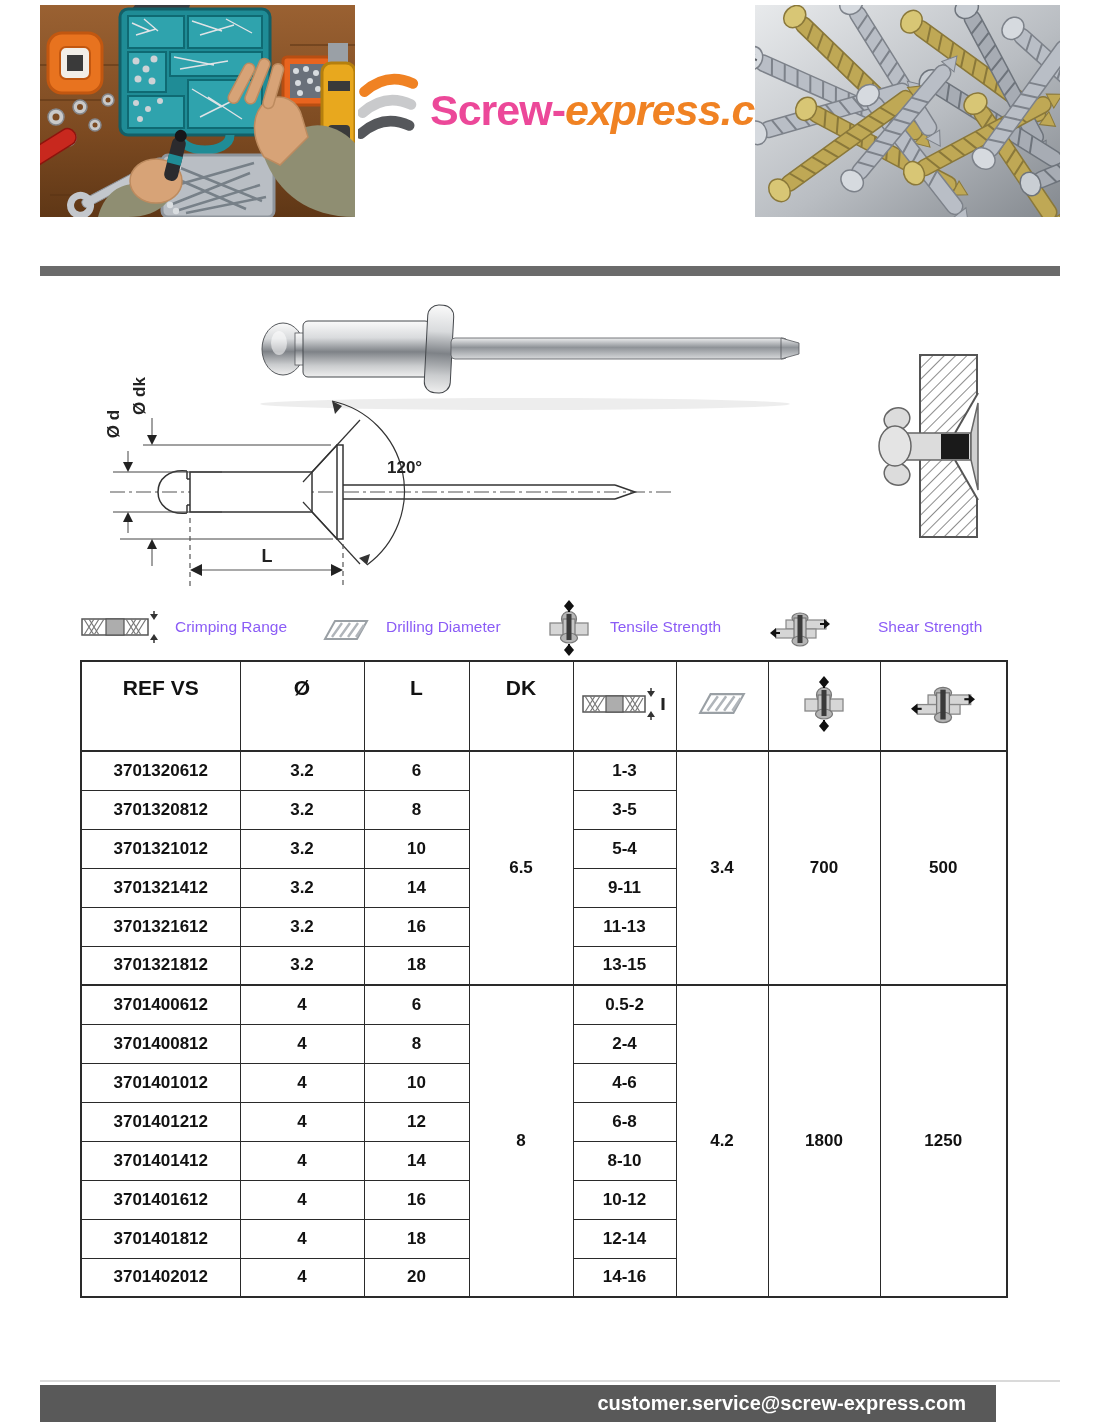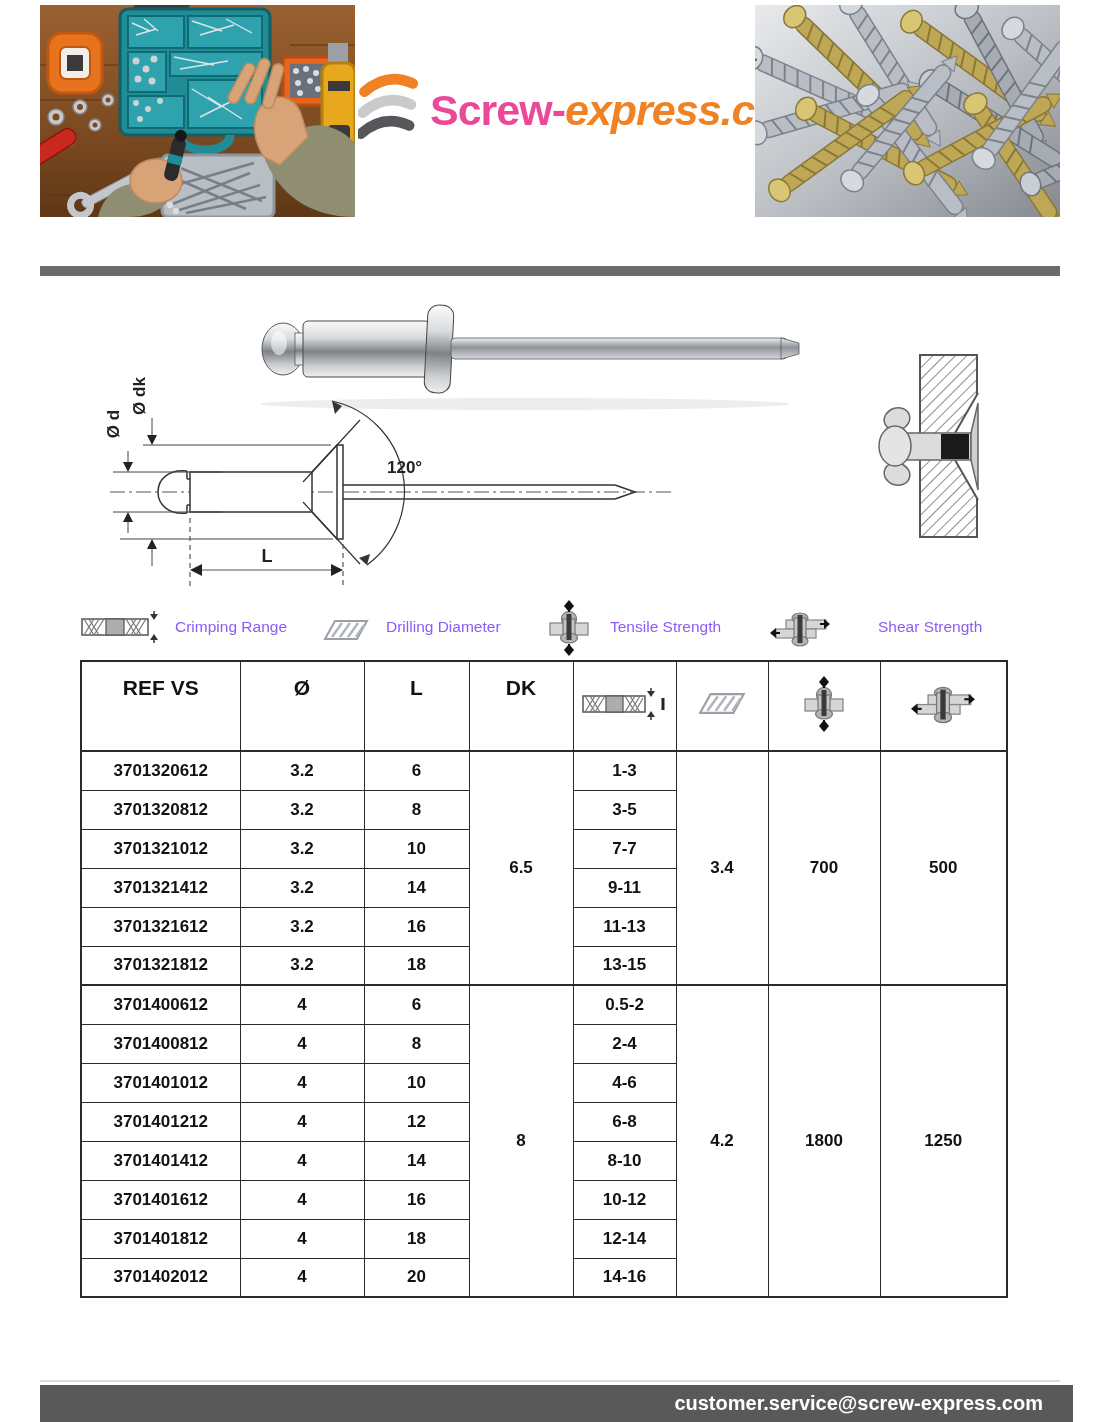--- a/index.html
+++ b/index.html
@@ -30,21 +30,21 @@
   #spec-table{border:2.5px solid #2A2A2A;}
   #spec-table td,#spec-table th{border:1.5px solid #2A2A2A;text-align:center;vertical-align:middle;
               padding:0;overflow:hidden;}
   #spec-table th{height:74px;font-size:21px;border-bottom:2.5px solid #2A2A2A;}
   #spec-table th.txt{vertical-align:top;padding-top:14px;}
   #spec-table tr{height:39px;}
   #spec-table tr.grp td{border-top:2.5px solid #2A2A2A;}
 
   
   #footer-line{left:40px;top:1380px;width:1020px;height:2px;background:#DADADA;}
-  #footer{left:40px;top:1385px;width:1033px;height:37px;background:#595959;color:#ffffff;
+  #footer{left:40px;top:1385px;width:956px;height:37px;background:#595959;color:#ffffff;
           font-size:20px;font-weight:bold;text-align:right;line-height:37px;
           padding-right:30px;box-sizing:border-box;}
 </style>
 </head>
 <body>
 
 <div id="page">
 
   <svg id="photo-left" class="abs" viewBox="0 0 315 212">
     <defs>
@@ -542,21 +542,21 @@
       <tr>
         <td>3701320812</td>
         <td>3.2</td>
         <td>8</td>
         <td>3-5</td>
       </tr>
       <tr>
         <td>3701321012</td>
         <td>3.2</td>
         <td>10</td>
-        <td>7-7</td>
+        <td>5-4</td>
       </tr>
       <tr>
         <td>3701321412</td>
         <td>3.2</td>
         <td>14</td>
         <td>9-11</td>
       </tr>
       <tr>
         <td>3701321612</td>
         <td>3.2</td>

